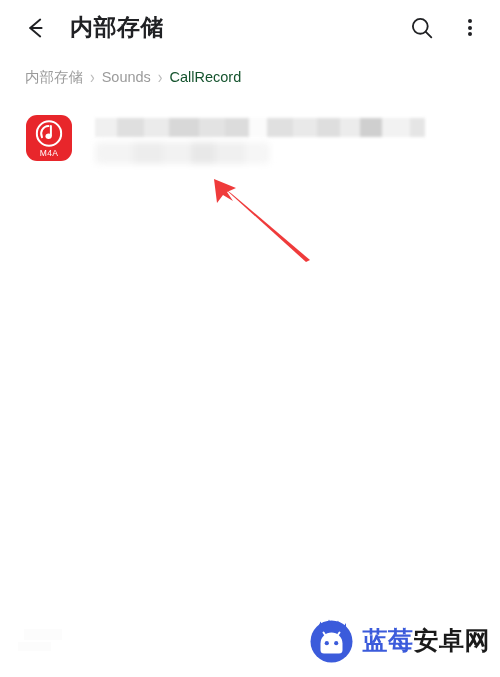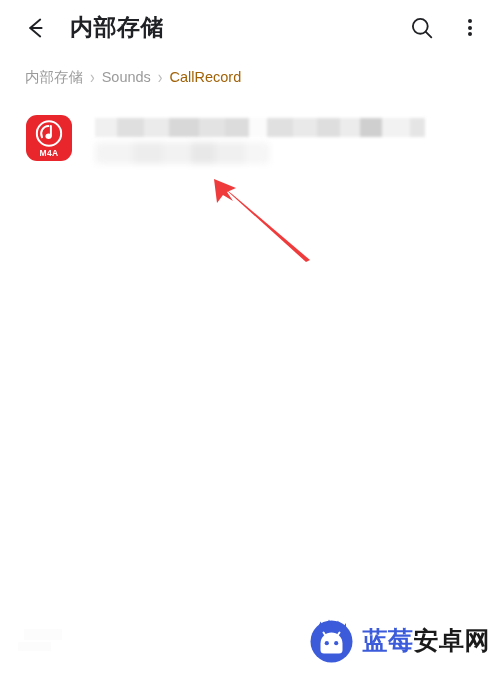--- a/index.html
+++ b/index.html
@@ -81,21 +81,21 @@
     align-items: center;
     height: 28px;
     font-size: 14.5px;
   }
   .crumb {
     color: #9b9b9b;
     cursor: pointer;
     white-space: nowrap;
   }
   .crumb.current {
-    color: #a16207;
+    color: #14532d;
     font-weight: 500;
     cursor: default;
   }
   .crumb-sep {
     color: #bdbdbd;
     margin: 0 7px;
     font-size: 14px;
     font-weight: 300;
     transform: scaleY(1.25);
     display: inline-block;
@@ -132,21 +132,21 @@
     height: 27px;
   }
   .file-icon .fmt {
     position: absolute;
     bottom: 4px;
     left: 0;
     width: 100%;
     text-align: center;
     color: #ffffff;
     font-size: 8.5px;
-    font-weight: 700;
+    font-weight: 400;
     letter-spacing: 0.4px;
     line-height: 1;
   }
 
   .file-text {
     margin-left: 23px;
     margin-top: 3px;
     flex: 1 1 auto;
     position: relative;
   }

